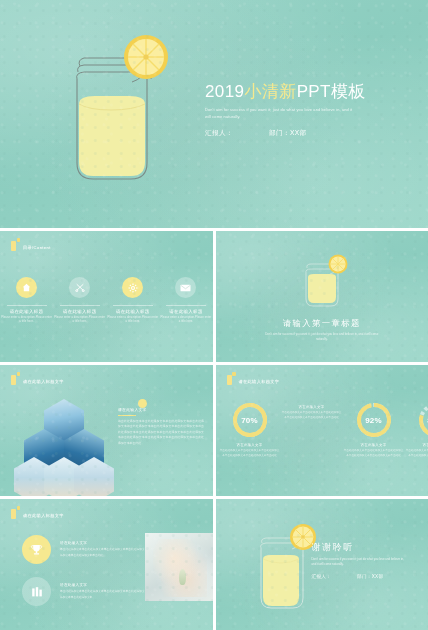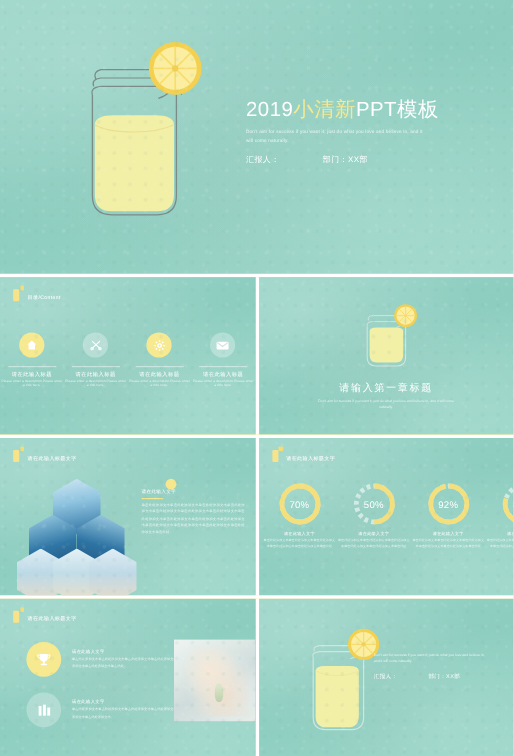--- a/index.html
+++ b/index.html
@@ -1,17 +1,17 @@
 <!DOCTYPE html>
 <html><head>
 <meta charset="utf-8">
 <style>
   html,body{margin:0;padding:0;background:#ffffff;}
   body{width:428px;height:630px;overflow:hidden;font-family:"Liberation Sans","DejaVu Sans",sans-serif;}
-  .deck{width:428px;height:630px;display:flex;flex-direction:column;background:#fde047;}
+  .deck{width:428px;height:630px;display:flex;flex-direction:column;background:#d946ef;}
   .row{display:flex;flex:1;min-height:0;}
   .row.cover{flex:0 0 228px;}
   .gapv{height:3px;background:#fff;flex:0 0 3px;}
   .gaph{width:3px;background:#fff;flex:0 0 3px;}
   .slide{position:relative;overflow:hidden;flex:1 1 0;min-width:0;
     background:
       radial-gradient(ellipse at 18% 22%, rgba(255,255,255,.20), rgba(255,255,255,0) 58%),
       radial-gradient(ellipse at 72% 78%, rgba(255,255,255,.14), rgba(255,255,255,0) 60%),
       radial-gradient(circle at 44% 58%, rgba(120,180,165,.20), rgba(120,180,165,0) 55%),
       linear-gradient(160deg,#97d3c6 0%,#8ccdbf 45%,#9ad6c8 100%);
@@ -74,21 +74,21 @@
   .tb-title{font-size:3.8px;color:#ffffff;letter-spacing:.3px;}
   .tb-rule{width:18px;height:1px;background:#f6e78c;margin:2.5px 0 3.5px;}
   .tb-body{font-size:2.8px;line-height:1.95;color:rgba(255,255,255,.78);text-align:justify;letter-spacing:.1px;}
 
   
   .donuts{position:absolute;left:3px;right:3px;top:36px;display:flex;}
   .dcell{flex:1;display:flex;flex-direction:column;align-items:center;}
   .dring{position:relative;width:38px;height:38px;}
   .dring svg{display:block;transform:rotate(-90deg);}
   .dval{position:absolute;inset:0;display:flex;align-items:center;justify-content:center;
-        font-size:8px;color:#ffffff;letter-spacing:.2px;}
+        font-size:8px;color:#ffffff;letter-spacing:.2px;font-weight:bold;}
   .dtitle{margin-top:4px;font-size:3.4px;color:#ffffff;letter-spacing:.3px;}
   .ddesc{margin-top:2px;font-size:2.6px;line-height:1.85;color:rgba(255,255,255,.72);text-align:center;width:62px;}
 
   
   .feat{position:absolute;left:22px;top:36px;width:180px;}
   .frow{display:flex;align-items:center;gap:9px;margin-bottom:13px;}
   .fbub{width:29px;height:29px;border-radius:50%;flex:0 0 29px;display:flex;align-items:center;justify-content:center;}
   .fbub.y{background:#f6e990;}
   .fbub.g{background:rgba(255,255,255,.28);}
   .ftxt{flex:1;}
@@ -318,27 +318,20 @@
               <circle cx="19" cy="19" r="15" fill="none" stroke="#f3df7d" stroke-width="4" stroke-dasharray="3.2 2.6" stroke-dashoffset="0" pathLength="100" style="stroke-dasharray:none"></circle>
               <circle cx="19" cy="19" r="15" fill="none" stroke="#f3df7d" stroke-width="4" stroke-dasharray="66 29"></circle>
             </svg>
             <div class="dval">70%</div>
           </div>
           <div class="dtitle">请在此输入文字</div>
           <div class="ddesc">单击此处添加文本单击此处添加文本单击此处添加文本单击此处添加文本单击此处添加文本单击此处</div>
         </div>
 
         <div class="dcell">
-          <div class="dring">
-            <svg width="38" height="38" viewBox="0 0 38 38">
-              <circle cx="19" cy="19" r="15" fill="none" stroke="#ffffff" stroke-opacity=".55" stroke-width="4" stroke-dasharray="3.2 2.6"></circle>
-              <circle cx="19" cy="19" r="15" fill="none" stroke="#f3df7d" stroke-width="4" stroke-dasharray="47 48"></circle>
-            </svg>
-            <div class="dval">50%</div>
-          </div>
           <div class="dtitle">请在此输入文字</div>
           <div class="ddesc">单击此处添加文本单击此处添加文本单击此处添加文本单击此处添加文本单击此处添加文本单击此处</div>
         </div>
 
         <div class="dcell">
           <div class="dring">
             <svg width="38" height="38" viewBox="0 0 38 38">
               <circle cx="19" cy="19" r="15" fill="none" stroke="#ffffff" stroke-opacity=".55" stroke-width="4" stroke-dasharray="3.2 2.6"></circle>
               <circle cx="19" cy="19" r="15" fill="none" stroke="#f3df7d" stroke-width="4" stroke-dasharray="91 4"></circle>
             </svg>
@@ -440,20 +433,21 @@
                 <line x1="57" y1="18" x2="57" y2="28.4"></line>
                 <line x1="57" y1="18" x2="49.6" y2="25.4"></line>
                 <line x1="57" y1="18" x2="46.6" y2="18"></line>
                 <line x1="57" y1="18" x2="49.6" y2="10.6"></line>
               </g>
             <circle cx="57" cy="18" r="1.8" fill="#f0cf58"></circle>
           </g>
         </svg>
       </div>
       <div class="th-txt">
+        <div class="th-title">谢谢聆听</div>
         <div class="th-sub">Don't aim for success if you want it; just do what you love and believe in, and it will come naturally.</div>
         <div class="th-meta">
           <span>汇报人：</span>
           <span>部门：XX部</span>
         </div>
       </div>
     </div>
   </div>
 
 </div>

